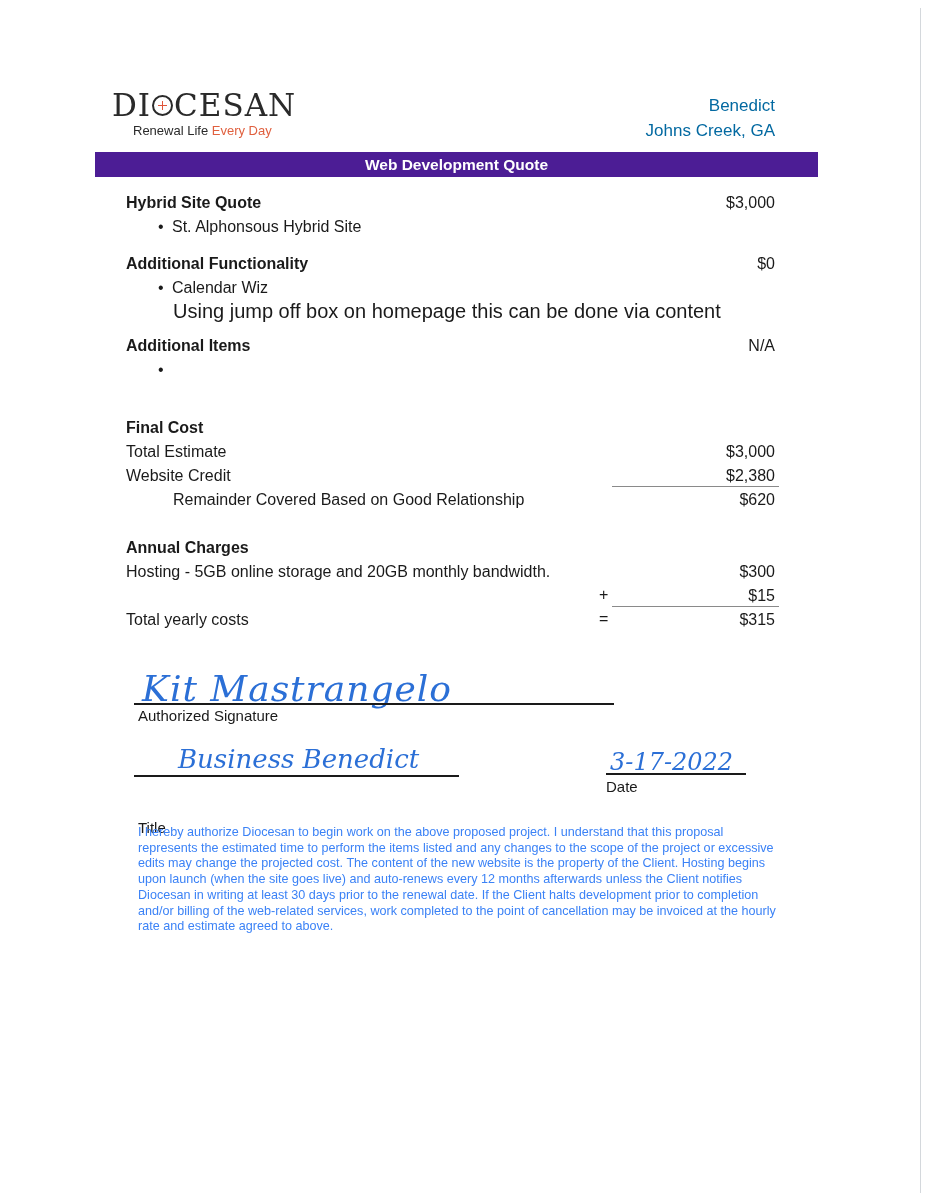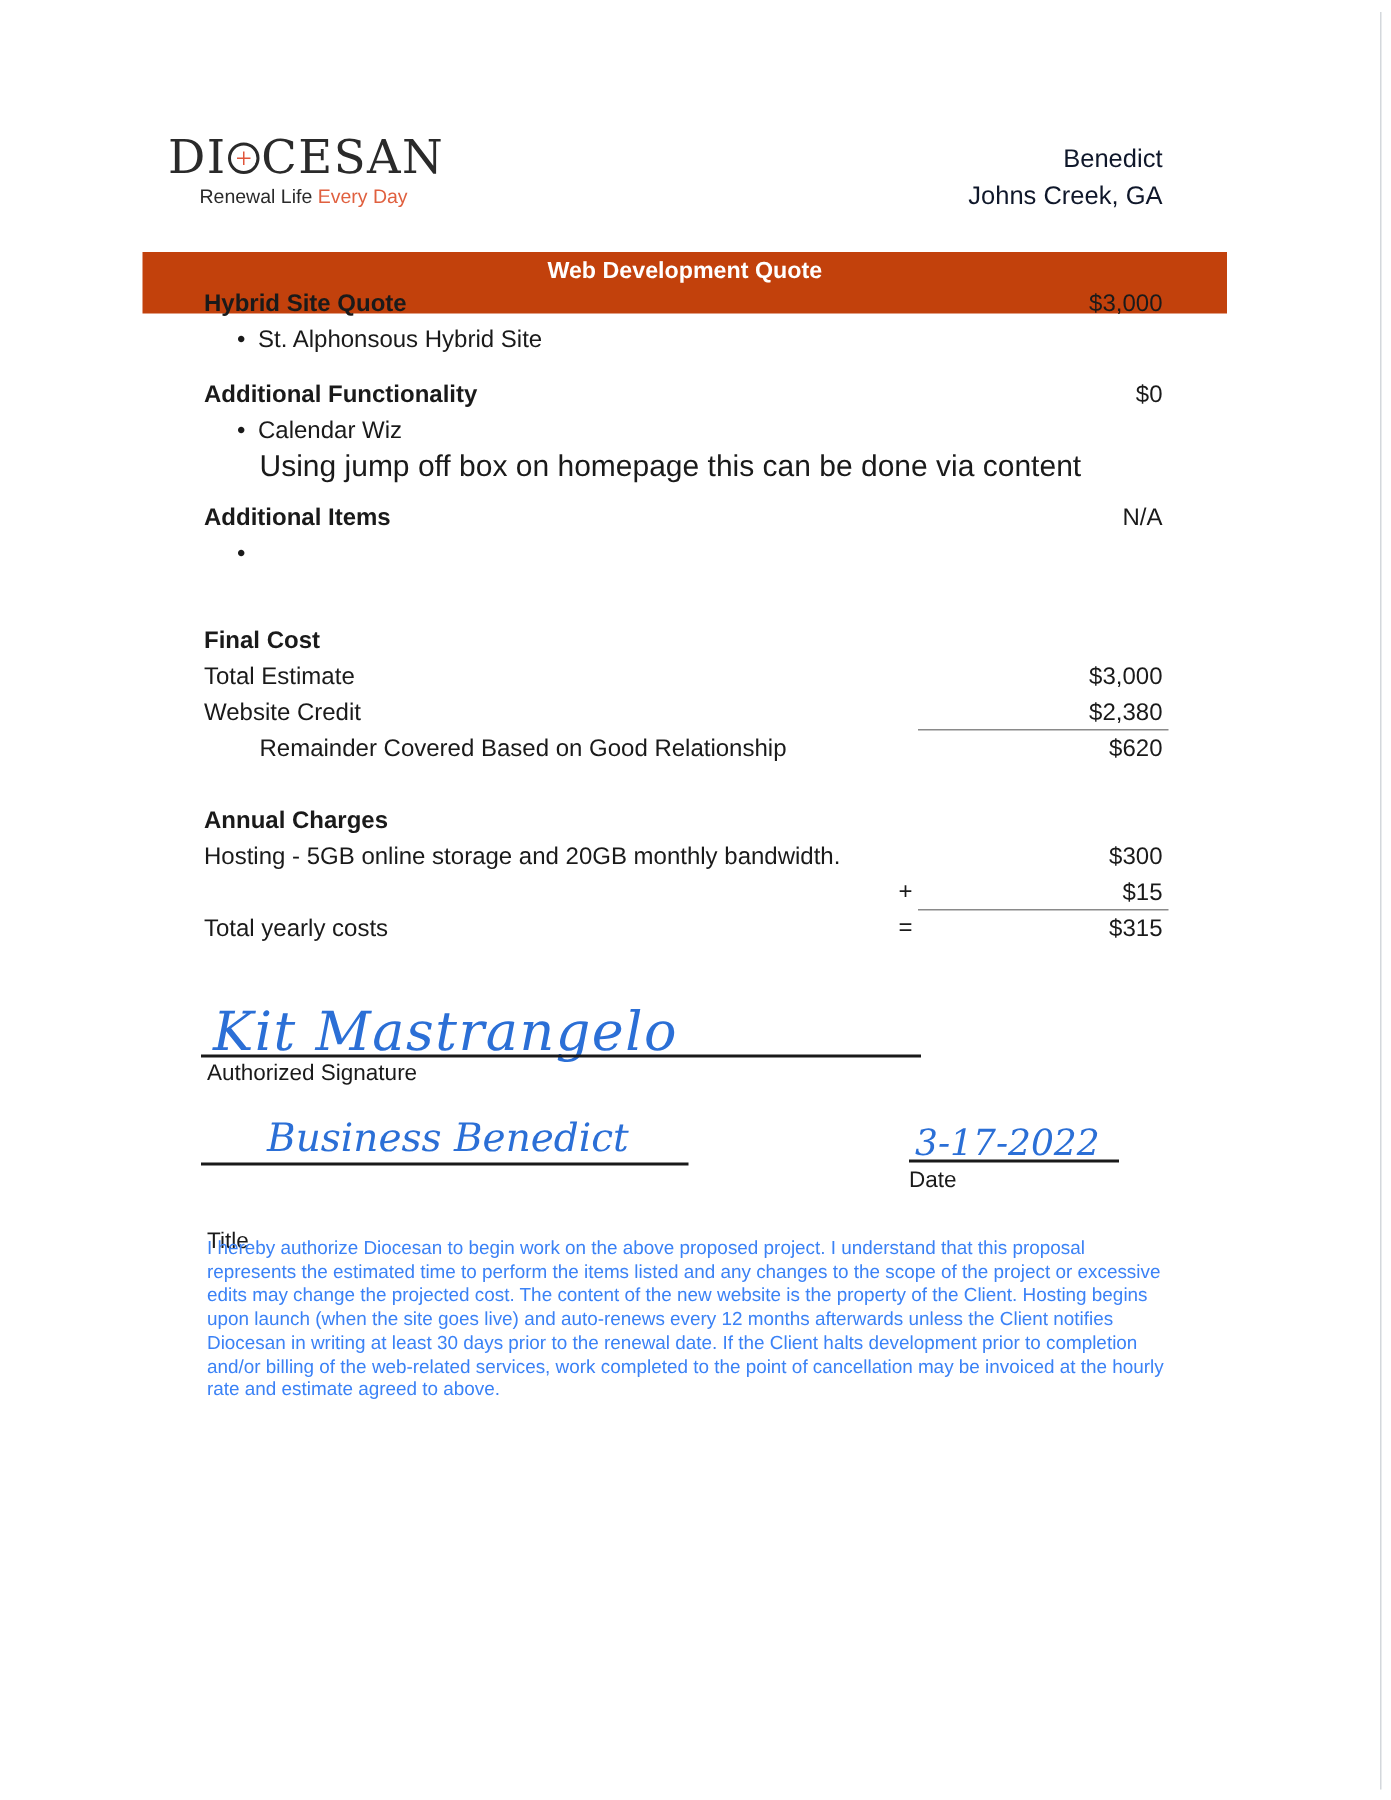--- a/index.html
+++ b/index.html
@@ -8,23 +8,23 @@
     font-family: "Liberation Sans", sans-serif; color: #1a1a1a;
   }
   .scan-edge { position: absolute; left: 920px; top: 8px; width: 1px; height: 1185px; background: #d4d8dc; }
   .logo { position: absolute; left: 112px; top: 88px; }
   .logo-word { font-family: "DejaVu Serif", serif; font-size: 31px; letter-spacing: 1px; color: #2a2a2a; line-height: 34px; display: flex; align-items: center; }
   .logo-o { display: inline-block; width: 21px; height: 21px; border: 2.3px solid #2a2a2a; border-radius: 50%; position: relative; margin: 0 1px; box-sizing: border-box; top: 0px; }
   .logo-o .h { position: absolute; left: 4px; top: 8px; width: 9px; height: 1.6px; background: #e0553a; }
   .logo-o .v { position: absolute; left: 7.7px; top: 4px; width: 1.6px; height: 9px; background: #e0553a; }
   .tagline { font-size: 13px; margin-left: 21px; margin-top: 1px; color: #2a2a2a; }
   .tagline .accent { color: #e0603f; }
-  .client { position: absolute; right: 152px; top: 93px; text-align: right; font-size: 17px; line-height: 25px; color: #0f172a; }
-  .banner { position: absolute; left: 95px; top: 168px; width: 723px; height: 41px; background: #c2410c; color: #fff; text-align: center; font-size: 15.5px; font-weight: bold; line-height: 25px; }
-  .row { position: absolute; left: 136px; right: 152px; font-size: 16px; line-height: 20px; }
+  .client { position: absolute; right: 152px; top: 93px; text-align: right; font-size: 17px; line-height: 25px; color: #0369a1; }
+  .banner { position: absolute; left: 95px; top: 152px; width: 723px; height: 25px; background: #4c1d95; color: #fff; text-align: center; font-size: 15.5px; font-weight: bold; line-height: 25px; }
+  .row { position: absolute; left: 126px; right: 152px; font-size: 16px; line-height: 20px; }
   .row .amt { position: absolute; right: 0; top: 0; }
   .bold { font-weight: bold; }
   .bullet { position: absolute; left: 158px; font-size: 16px; line-height: 20px; }
   .bullet .dot { display: inline-block; width: 14px; }
   .indent { position: absolute; left: 173px; font-size: 20px; line-height: 20px; }
   .rule { position: absolute; height: 1px; background: #8a8a8a; }
   .sym { position: absolute; left: 599px; font-size: 16px; }
   .sig-line { position: absolute; height: 1.5px; background: #1a1a1a; }
   .sig-label { position: absolute; font-size: 15px; }
   .hand { position: absolute; font-family: "DejaVu Serif", serif; font-style: italic; color: #2b6fd6; }

